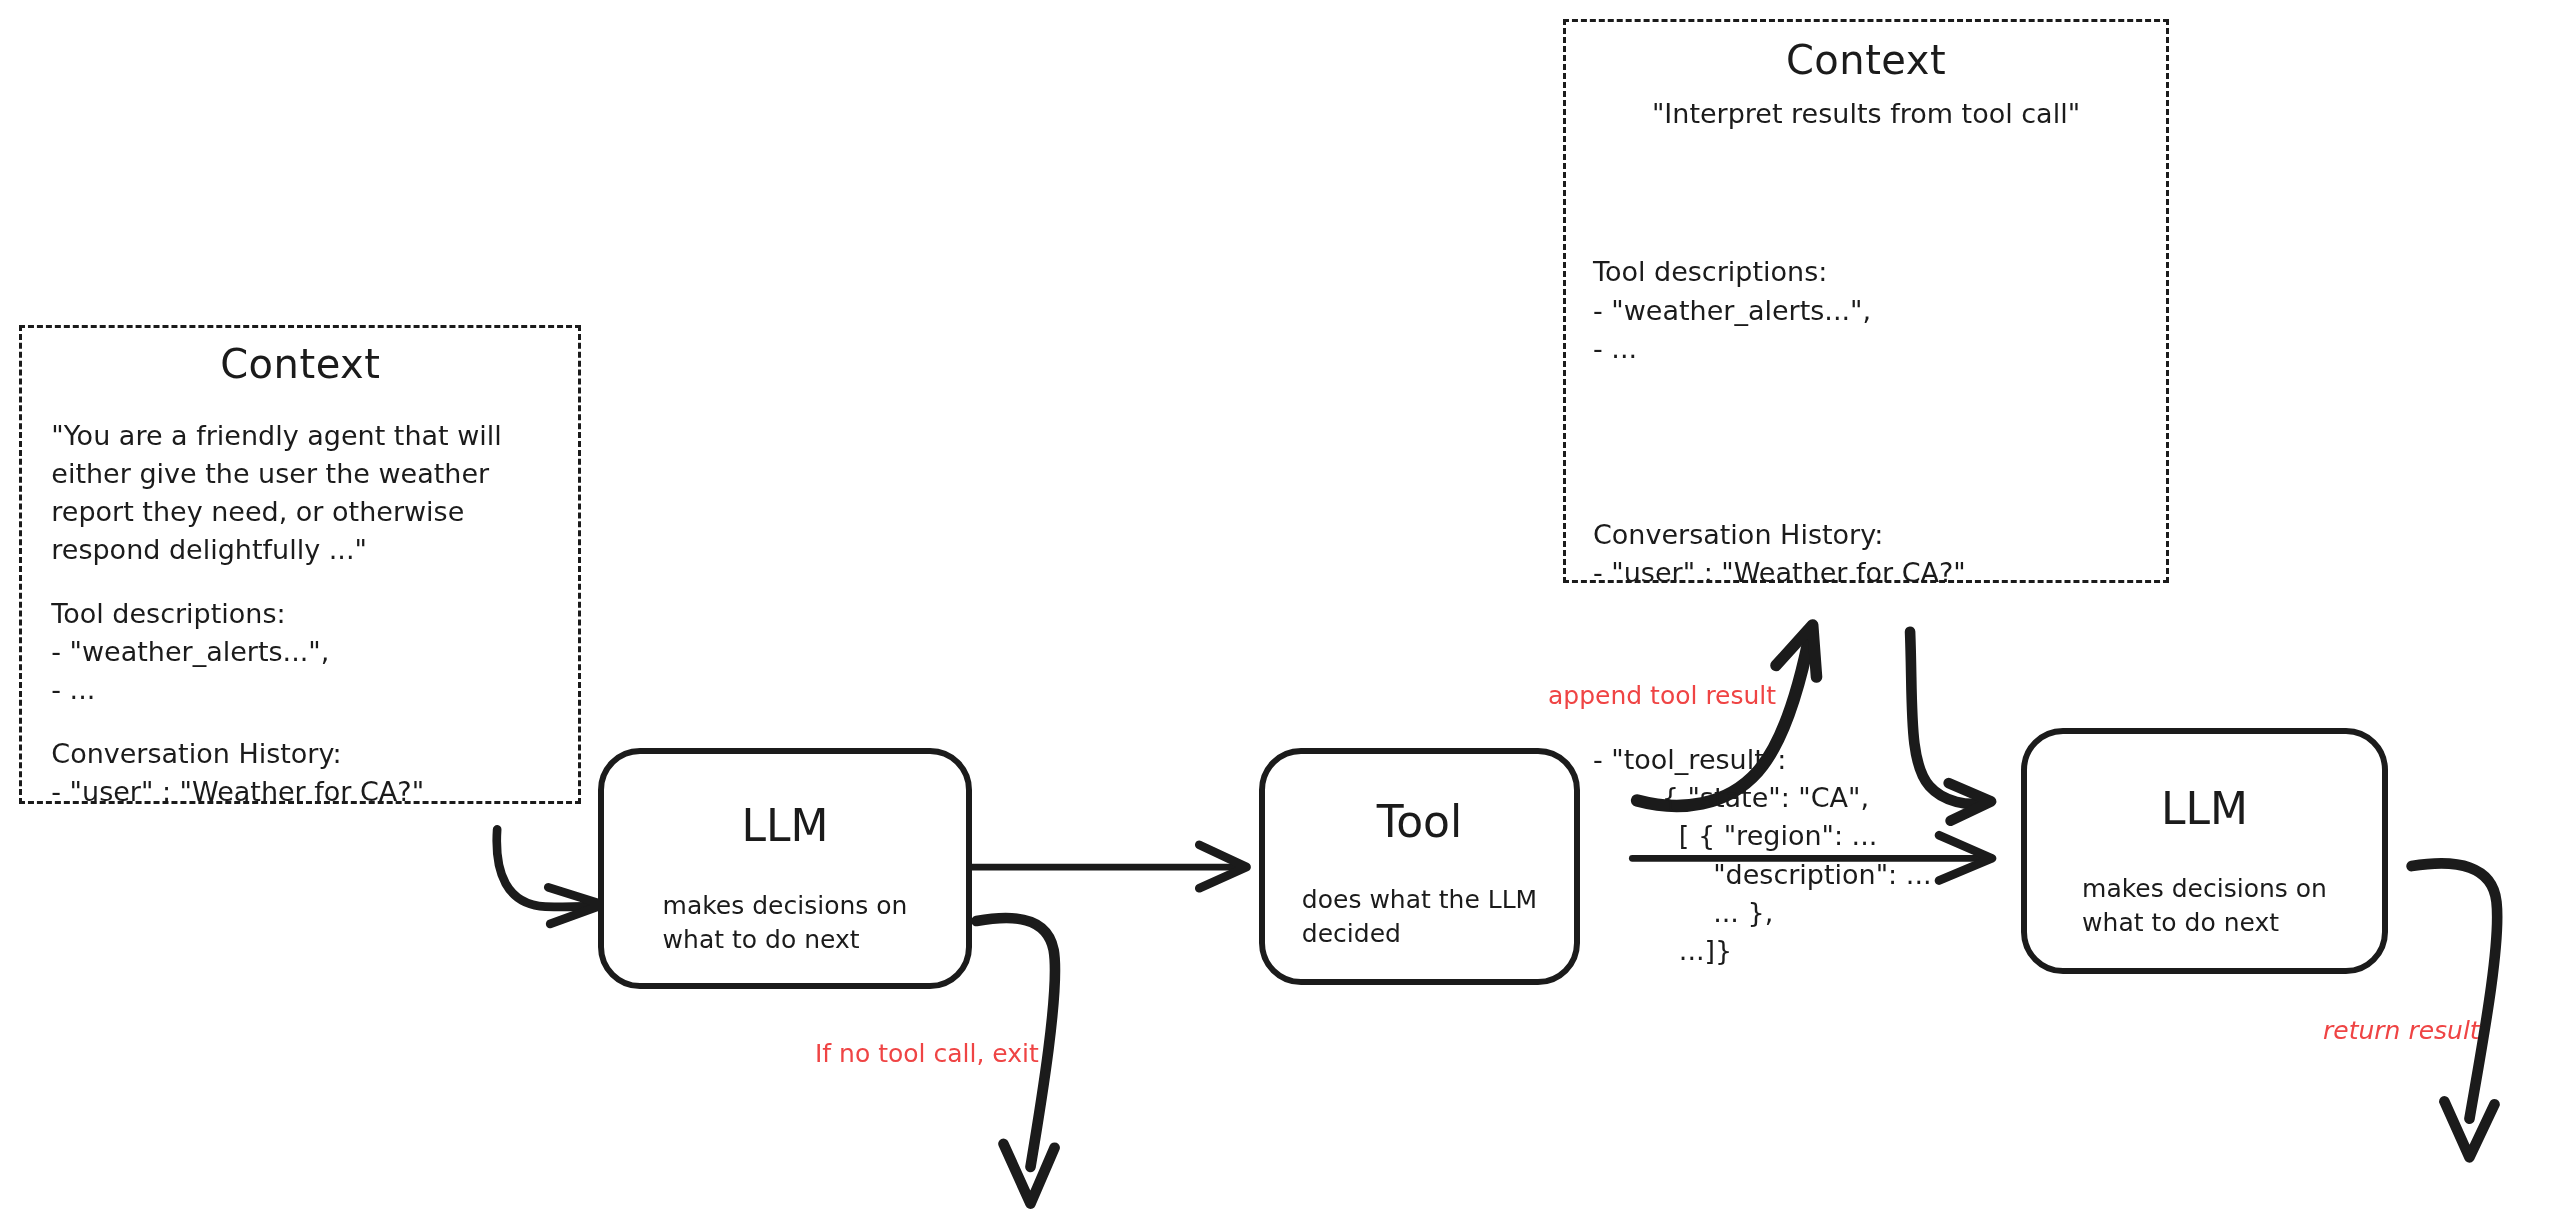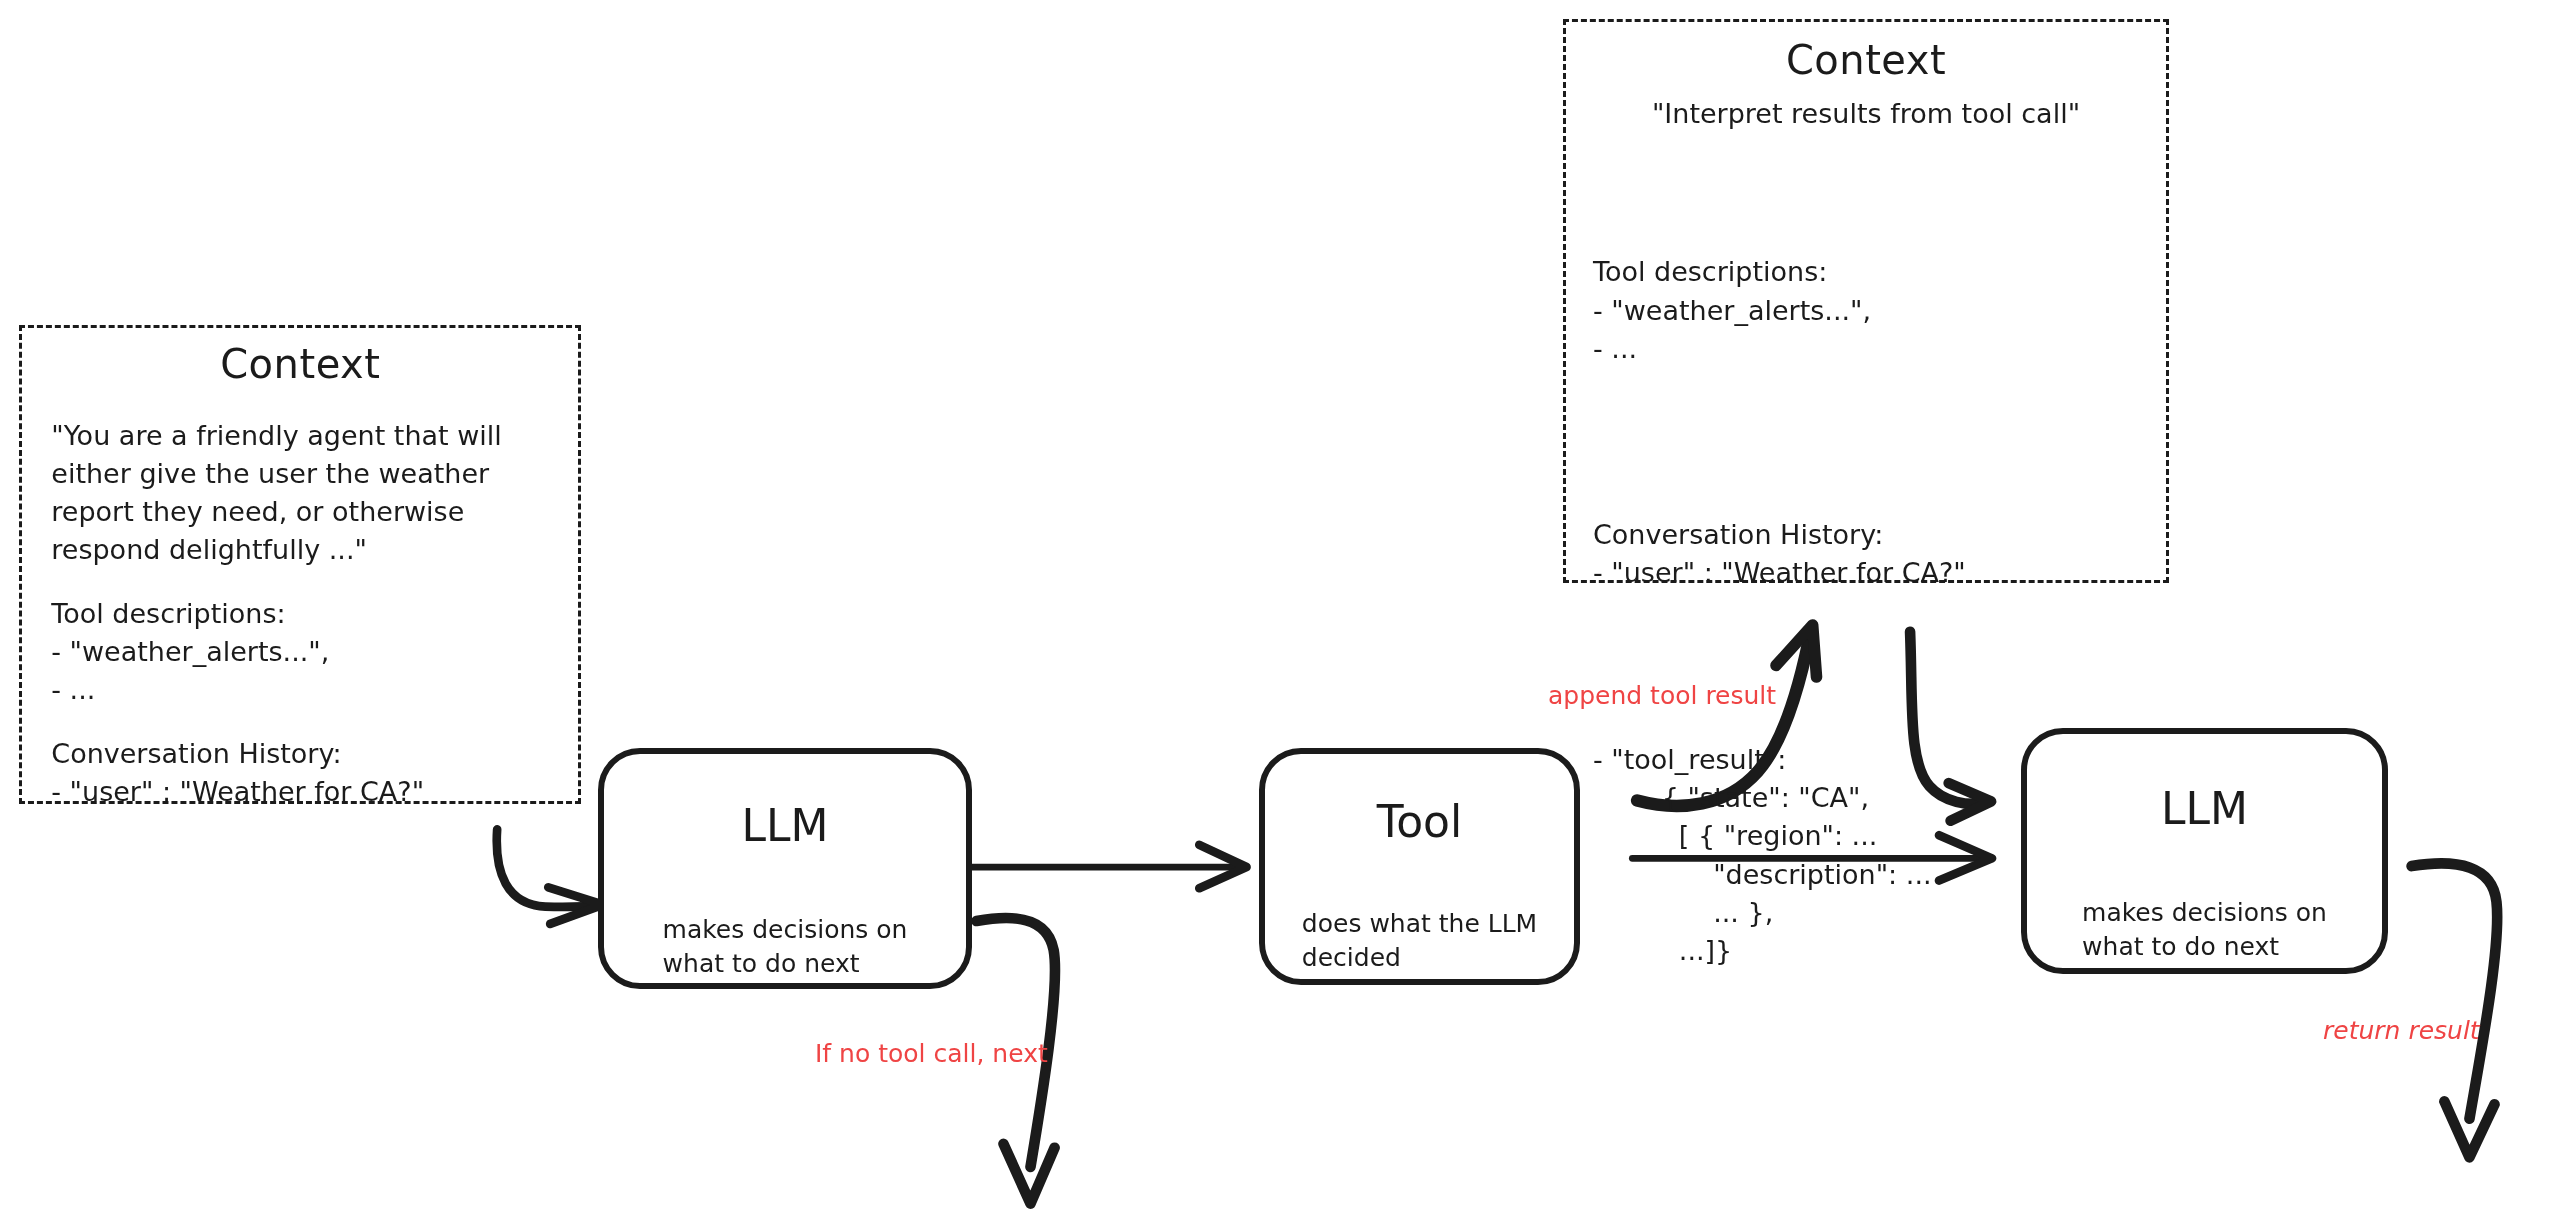--- a/index.html
+++ b/index.html
@@ -51,21 +51,20 @@
   
   .node-box {
     position: absolute;
     box-sizing: border-box;
     border: 6.8px solid #1b1b1b;
     border-radius: 42px;
     background: #ffffff;
     display: flex;
     flex-direction: column;
     align-items: center;
-    gap: 24px;
   }
   .node-title {
     font-size: 44px;
     line-height: 1;
     white-space: nowrap;
   }
   .node-sub {
     font-size: 25px;
     line-height: 1.35;
     white-space: pre;
@@ -177,18 +176,18 @@
   </div>
 
   <div class="node-box" id="node-llm-right" style="left:2021px; top:728px; width:367px; height:246px;">
     <div class="node-title" style="margin-top:53px;">LLM</div>
     <div class="node-sub" style="margin-top:41px;">makes decisions on
 what to do next</div>
   </div>
 
   <div class="edge-label" style="left:1548px; top:681px;">append tool result</div>
 
-  <div class="edge-label" style="left:815px; top:1039px;">If no tool call, next</div>
+  <div class="edge-label" style="left:815px; top:1039px;">If no tool call, exit</div>
 
   <div class="edge-label" style="left:2323px; top:1016px;font-style:italic;">return result</div>
 
 </div>
 
 
 </body></html>

